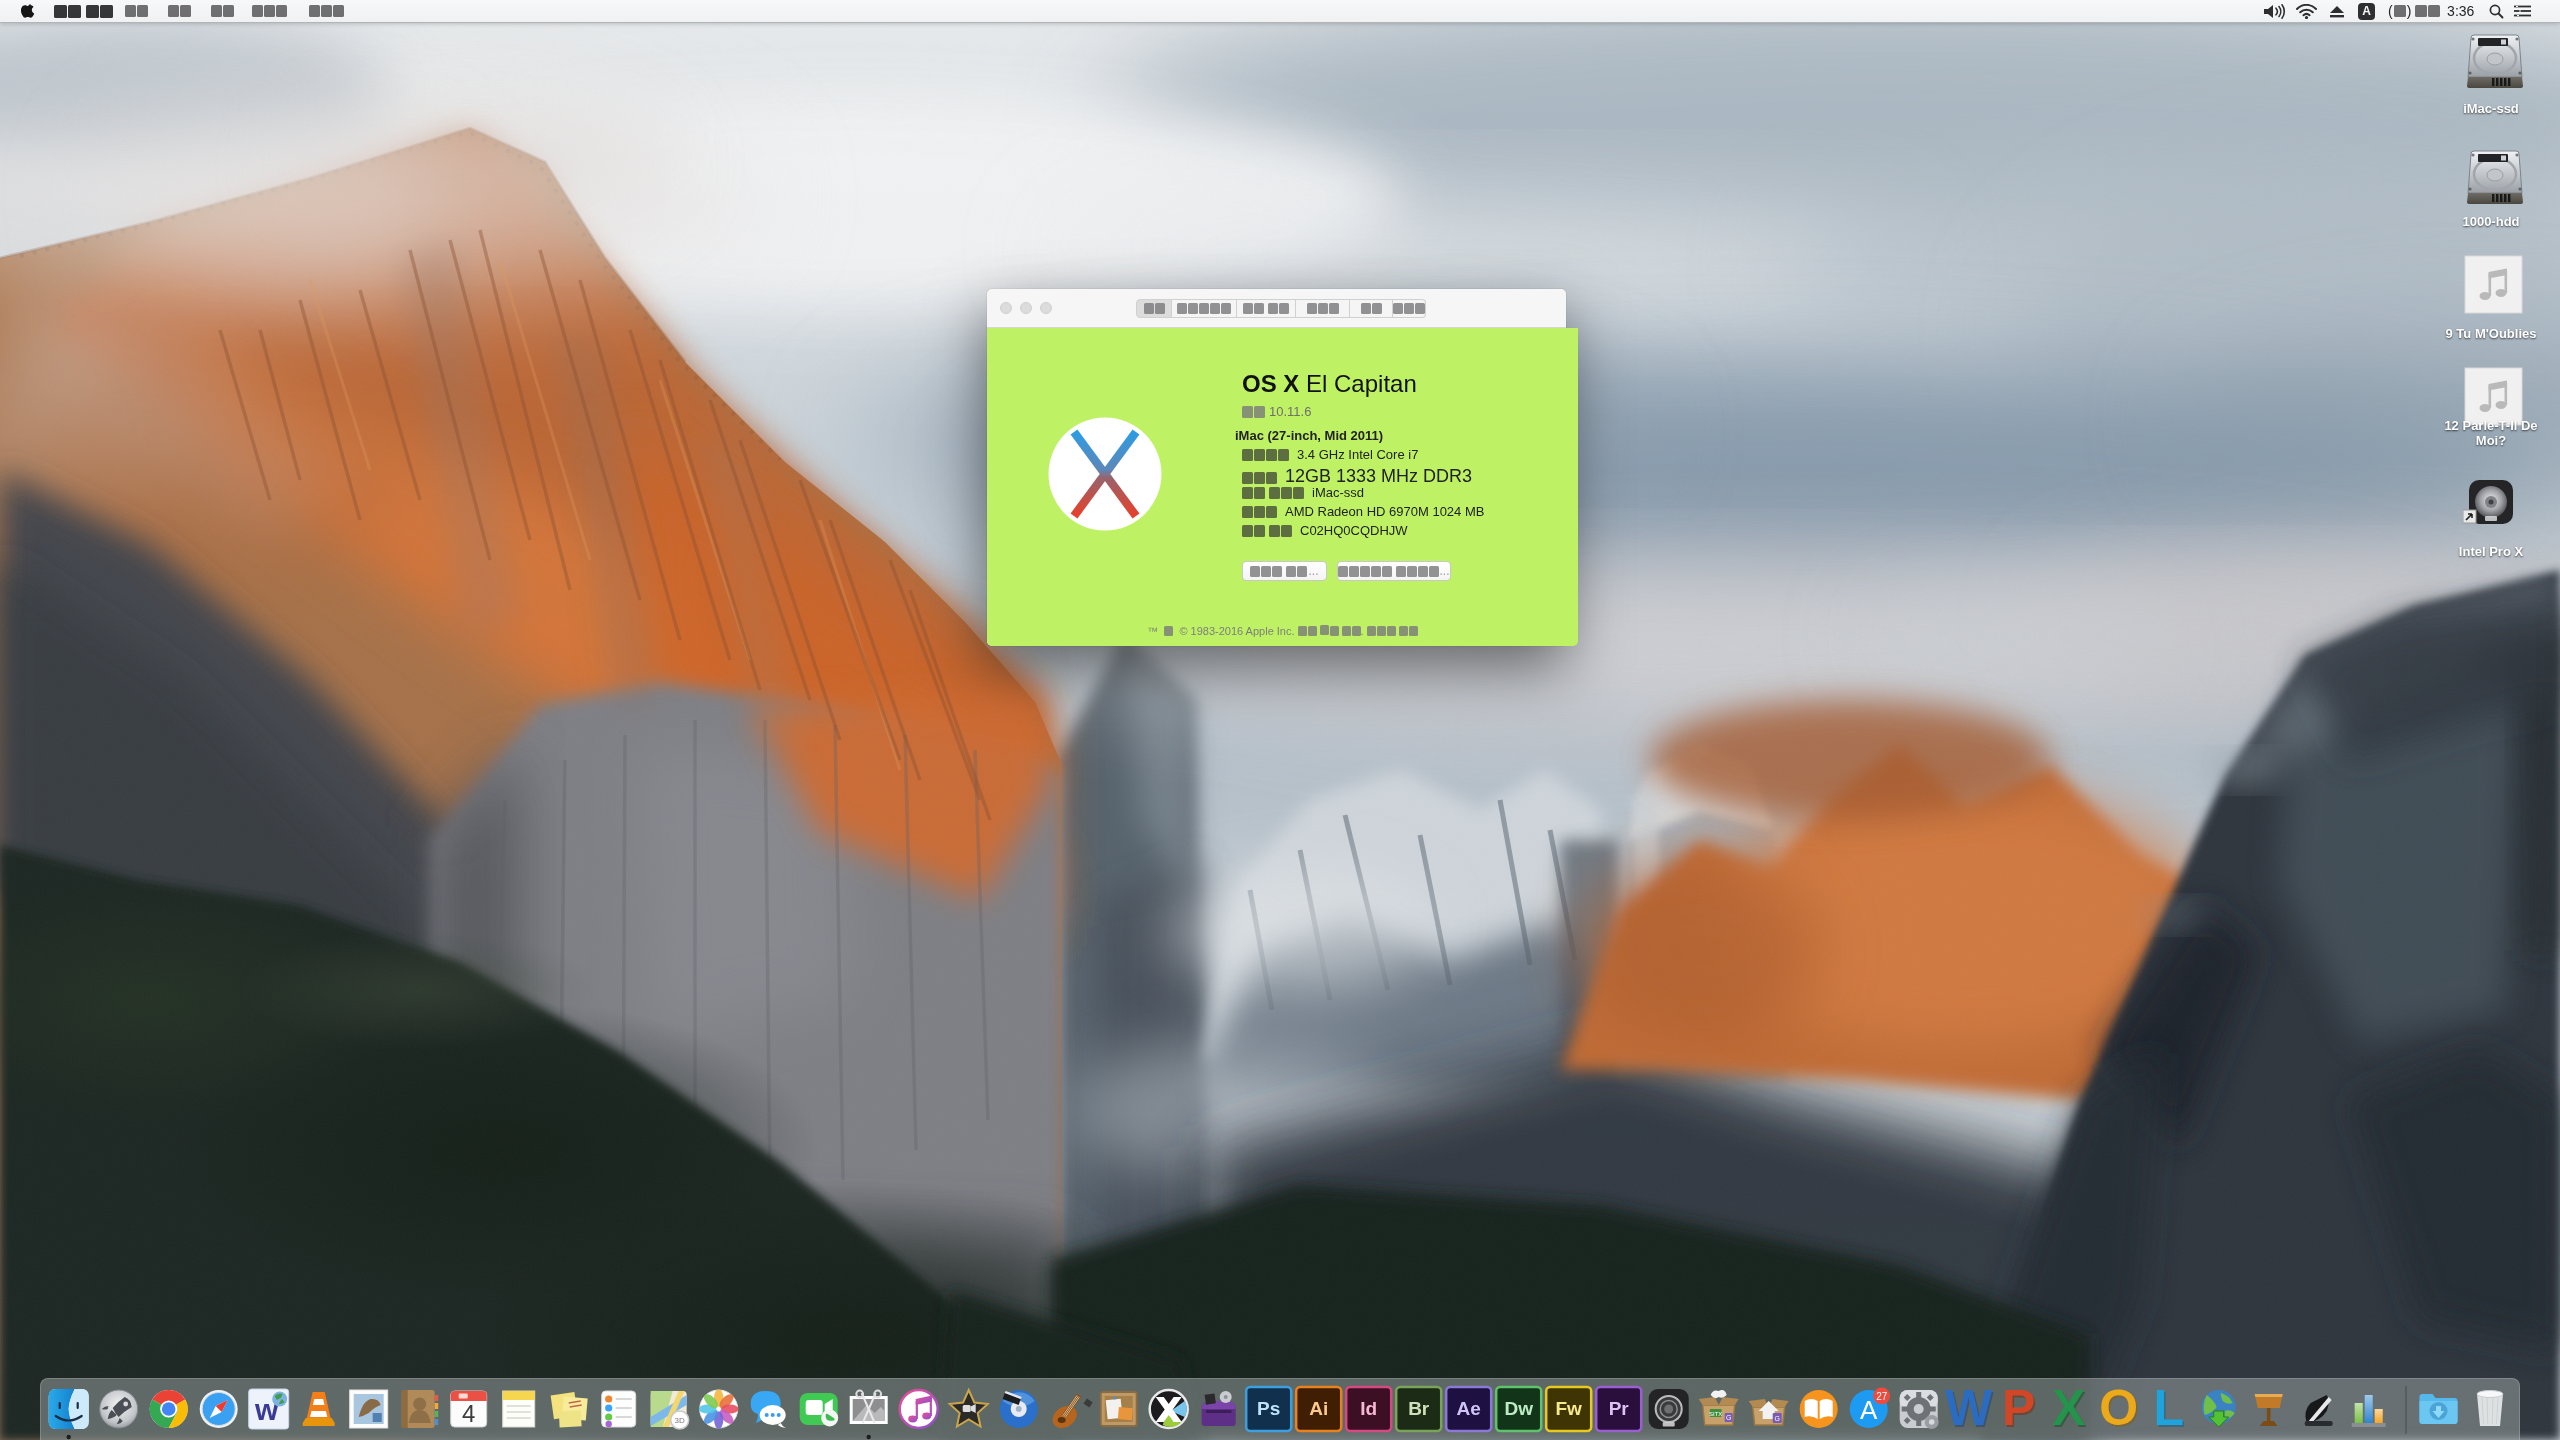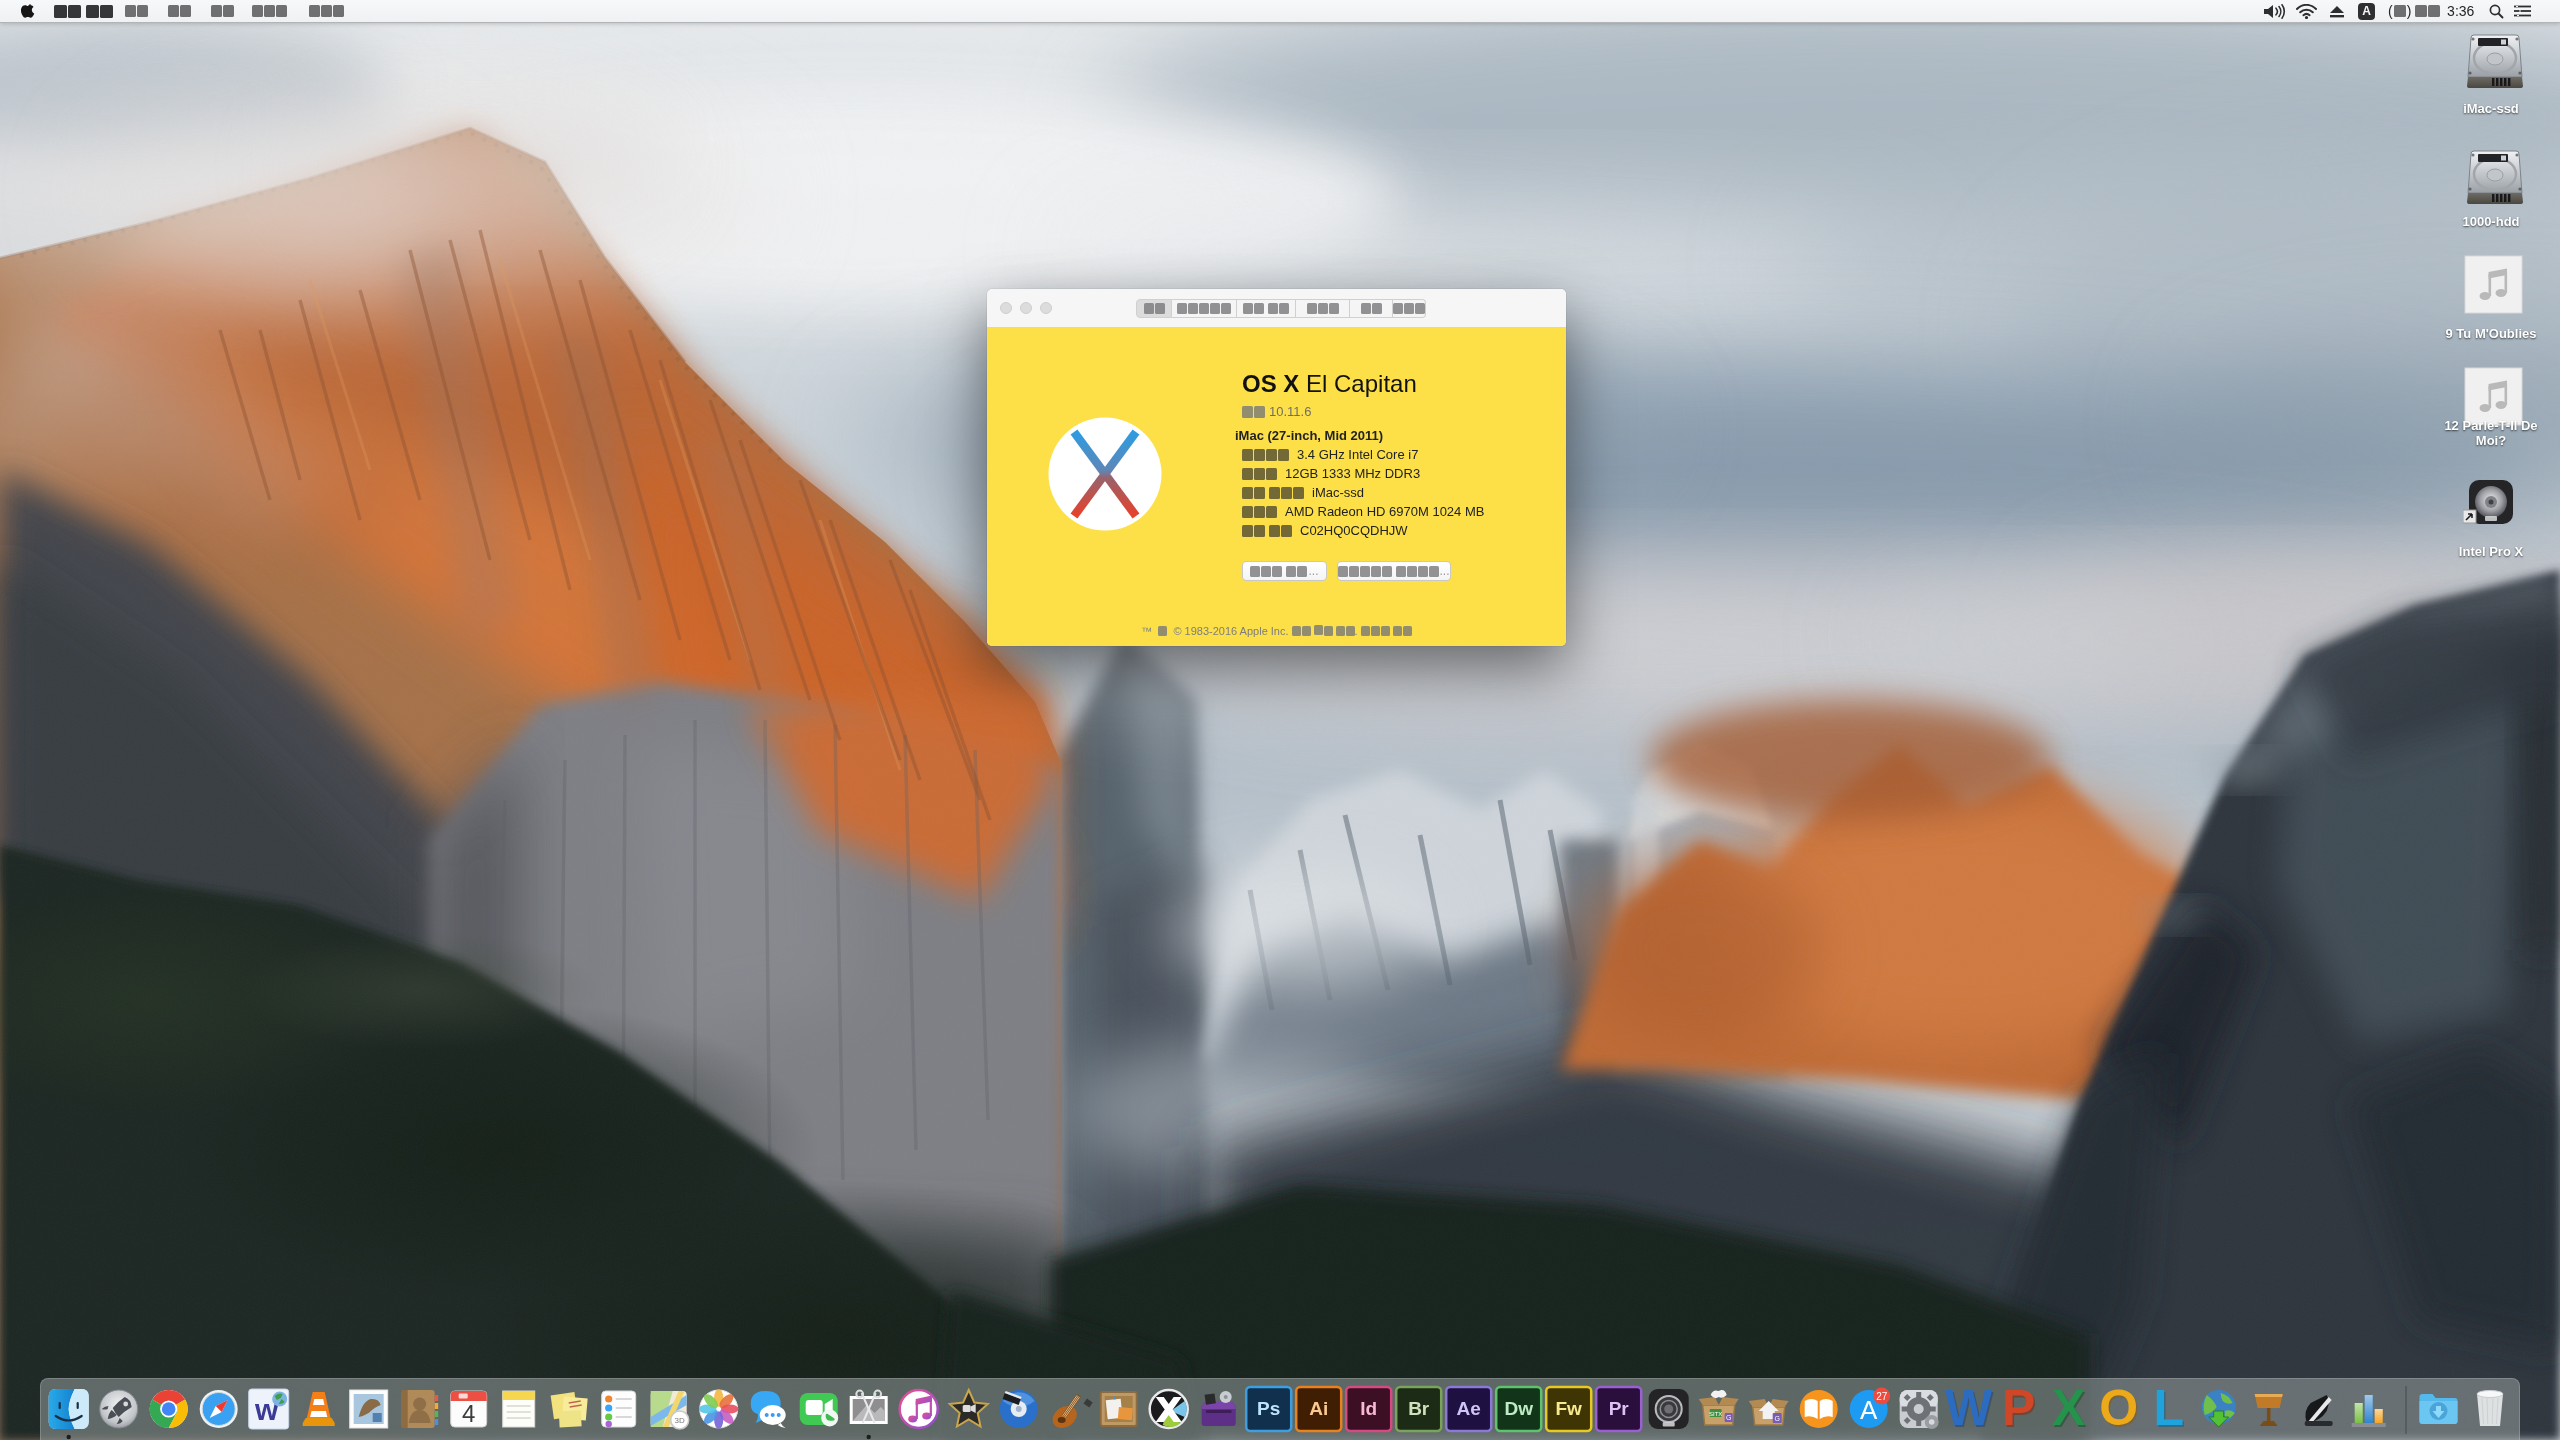--- a/index.html
+++ b/index.html
@@ -10,21 +10,21 @@
 .kb{display:inline-block;background:rgba(18,18,20,.84);border-radius:1.5px;}
 .kg{display:inline-block;background:rgba(120,120,122,.8);border-radius:1.5px;}
 
 #win{position:absolute;left:987px;top:289px;width:579px;height:357px;background:#f3f3f3;border-radius:5px;box-shadow:0 22px 60px rgba(0,0,0,.5),0 0 1px rgba(0,0,0,.45);z-index:40;}
 #titlebar{position:absolute;left:0;top:0;width:100%;height:38px;background:#f6f6f6;border-bottom:1px solid #d5d5d5;border-radius:5px 5px 0 0;}
 .tl{position:absolute;top:13px;width:12px;height:12px;border-radius:50%;background:#dcdcdc;border:1px solid #cfcfcf;box-sizing:border-box;}
 #tabs{position:absolute;left:149px;top:10px;height:19px;display:flex;}
 .tab{height:19px;border:1px solid #d0d0d0;border-left:none;box-sizing:border-box;background:#f5f5f5;color:#9a9a9a;font-size:12px;display:flex;align-items:center;justify-content:center;}
 .tab:first-child{border-left:1px solid #d0d0d0;border-radius:4px 0 0 4px;background:#dcdcdc;}
 .tab:last-child{border-radius:0 4px 4px 0;}
-#wbody{position:absolute;left:0;top:39px;width:100%;height:318px;background:#fde047;border-radius:0 0 5px 5px;color:#2b2b2b;}
+#wbody{position:absolute;left:0;top:39px;width:100%;height:318px;background:#bef264;border-radius:0 0 5px 5px;color:#2b2b2b;padding-left:12px;}
 .btn{position:absolute;height:20px;background:linear-gradient(#ffffff,#f4f4f4);border:1px solid #c8c8c8;border-radius:4px;box-sizing:border-box;color:#9a9a9a;font-size:12px;display:flex;align-items:center;justify-content:center;}
 
 .dlab{position:absolute;color:#fff;font-size:13px;font-weight:bold;text-align:center;text-shadow:0 1px 2px rgba(0,0,0,.65);z-index:30;}
 .dico{position:absolute;z-index:30;}
 
 #dock{position:absolute;left:40px;top:1378px;width:2480px;height:62px;background:rgba(150,159,158,.55);border:1px solid rgba(255,255,255,.18);border-bottom:none;border-radius:8px 8px 0 0;box-sizing:border-box;z-index:60;}
 </style></head>
 <body>
 <svg id="wall" viewBox="0 0 2560 1440" preserveAspectRatio="none">
 <defs>
@@ -341,21 +341,21 @@
    <circle cx="57" cy="57" r="56.5" fill="#fff"></circle>
    <g fill="none" stroke="url(#xg1)" stroke-width="8.5">
     <line x1="26" y1="15" x2="88" y2="99"></line>
     <line x1="88" y1="15" x2="26" y2="99"></line>
    </g>
   </svg>
   <div style="position:absolute;left:255px;top:42px;font-size:24px;color:#111"><span style="font-weight:bold">OS X</span> El Capitan</div>
   <div style="position:absolute;left:255px;top:76px;font-size:13px;color:#6e6e6e"><span class="kg" style="width:11px;height:12px;margin-right:1px;vertical-align:-2px"></span><span class="kg" style="width:11px;height:12px;margin-right:4px;vertical-align:-2px"></span>10.11.6</div>
   <div style="position:absolute;left:248px;top:100px;font-size:13px;font-weight:bold;color:#222">iMac (27-inch, Mid 2011)</div>
   <div style="position:absolute;left:255px;top:119px;font-size:13px;color:#222"><span class="k" style="width:11px;height:12px;margin-right:1px;vertical-align:-2px"></span><span class="k" style="width:11px;height:12px;margin-right:1px;vertical-align:-2px"></span><span class="k" style="width:11px;height:12px;margin-right:1px;vertical-align:-2px"></span><span class="k" style="width:11px;height:12px;margin-right:8px;vertical-align:-2px"></span>3.4 GHz Intel Core i7</div>
-  <div style="position:absolute;left:255px;top:138px;font-size:13px;color:#222"><span class="k" style="width:11px;height:12px;margin-right:1px;vertical-align:-2px"></span><span class="k" style="width:11px;height:12px;margin-right:1px;vertical-align:-2px"></span><span class="k" style="width:11px;height:12px;margin-right:8px;vertical-align:-2px"></span>12GB 1333 MHz DDR3</div>
+  <div style="position:absolute;left:255px;top:138px;font-size:18px;color:#222"><span class="k" style="width:11px;height:12px;margin-right:1px;vertical-align:-2px"></span><span class="k" style="width:11px;height:12px;margin-right:1px;vertical-align:-2px"></span><span class="k" style="width:11px;height:12px;margin-right:8px;vertical-align:-2px"></span>12GB 1333 MHz DDR3</div>
   <div style="position:absolute;left:255px;top:157px;font-size:13px;color:#222"><span class="k" style="width:11px;height:12px;margin-right:1px;vertical-align:-2px"></span><span class="k" style="width:11px;height:12px;margin-right:4px;vertical-align:-2px"></span><span class="k" style="width:11px;height:12px;margin-right:1px;vertical-align:-2px"></span><span class="k" style="width:11px;height:12px;margin-right:1px;vertical-align:-2px"></span><span class="k" style="width:11px;height:12px;margin-right:8px;vertical-align:-2px"></span>iMac-ssd</div>
   <div style="position:absolute;left:255px;top:176px;font-size:13px;color:#222"><span class="k" style="width:11px;height:12px;margin-right:1px;vertical-align:-2px"></span><span class="k" style="width:11px;height:12px;margin-right:1px;vertical-align:-2px"></span><span class="k" style="width:11px;height:12px;margin-right:8px;vertical-align:-2px"></span>AMD Radeon HD 6970M 1024 MB</div>
   <div style="position:absolute;left:255px;top:195px;font-size:13px;color:#222"><span class="k" style="width:11px;height:12px;margin-right:1px;vertical-align:-2px"></span><span class="k" style="width:11px;height:12px;margin-right:4px;vertical-align:-2px"></span><span class="k" style="width:11px;height:12px;margin-right:1px;vertical-align:-2px"></span><span class="k" style="width:11px;height:12px;margin-right:8px;vertical-align:-2px"></span>C02HQ0CQDHJW</div>
   <div class="btn" style="left:255px;top:233px;width:85px"><span class="kg" style="width:10px;height:11px;margin-right:1px"></span><span class="kg" style="width:10px;height:11px;margin-right:1px"></span><span class="kg" style="width:10px;height:11px;margin-right:4px"></span><span class="kg" style="width:10px;height:11px;margin-right:1px"></span><span class="kg" style="width:10px;height:11px;margin-right:1px"></span>...</div>
   <div class="btn" style="left:350px;top:233px;width:114px"><span class="kg" style="width:10px;height:11px;margin-right:1px"></span><span class="kg" style="width:10px;height:11px;margin-right:1px"></span><span class="kg" style="width:10px;height:11px;margin-right:1px"></span><span class="kg" style="width:10px;height:11px;margin-right:1px"></span><span class="kg" style="width:10px;height:11px;margin-right:4px"></span><span class="kg" style="width:10px;height:11px;margin-right:1px"></span><span class="kg" style="width:10px;height:11px;margin-right:1px"></span><span class="kg" style="width:10px;height:11px;margin-right:1px"></span><span class="kg" style="width:10px;height:11px"></span>...</div>
   <div style="position:absolute;left:0px;top:297px;width:100%;text-align:center;font-size:11px;color:#7d7d7d">™ <span class="kg" style="width:9px;height:10px;margin:0 3px;vertical-align:-1px"></span> © 1983-2016 Apple Inc. <span class="kg" style="width:9px;height:10px;margin-right:1px;vertical-align:-1px"></span><span class="kg" style="width:9px;height:10px;margin-right:3px;vertical-align:-1px"></span><span class="kg" style="width:9px;height:10px;margin-right:1px"></span><span class="kg" style="width:9px;height:10px;margin-right:3px;vertical-align:-1px"></span><span class="kg" style="width:9px;height:10px;margin-right:1px;vertical-align:-1px"></span><span class="kg" style="width:9px;height:10px;vertical-align:-1px"></span>. <span class="kg" style="width:9px;height:10px;margin-right:1px;vertical-align:-1px"></span><span class="kg" style="width:9px;height:10px;margin-right:1px;vertical-align:-1px"></span><span class="kg" style="width:9px;height:10px;margin-right:3px;vertical-align:-1px"></span><span class="kg" style="width:9px;height:10px;margin-right:1px;vertical-align:-1px"></span><span class="kg" style="width:9px;height:10px;vertical-align:-1px"></span></div>
  </div>
 </div>
 <div id="desktopicons">
  <svg class="dico" style="left:2463px;top:30px" width="62" height="500" viewBox="0 0 62 500">

